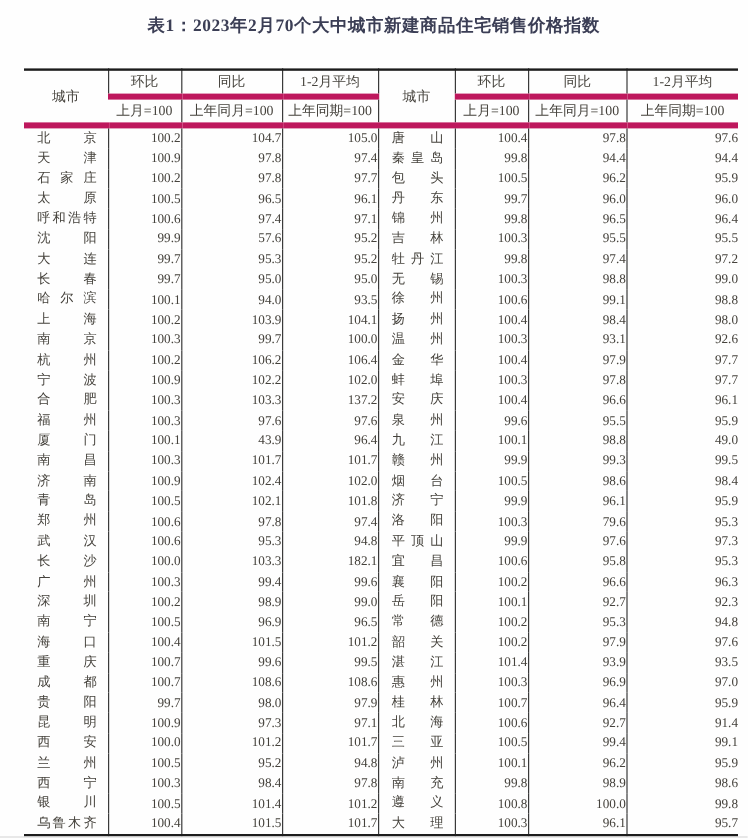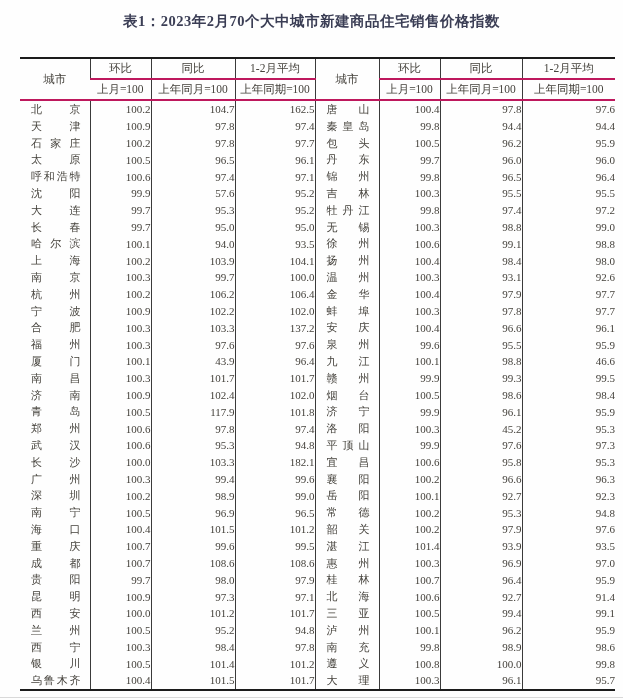--- a/index.html
+++ b/index.html
@@ -36,21 +36,21 @@
   }
   table.price-table td:first-child{border-left:none;}
   table.price-table td:last-child{border-right:none;}
   
   tr.hrow td{
     text-align:center;
     font-size:11.5px;
     height:19px;
     color:#45423c;
   }
-  tr.hrow1 td{border-bottom:2px solid #be185d;}
+  tr.hrow1 td{border-bottom:5px solid #be185d;}
   td.city-head{
     font-size:12px;
     border-bottom:1px solid #3a3a3a;
   }
   
   tr.brow td{
     height:16.8px;
     font-size:11px;
     color:#45423c;
   }
@@ -116,21 +116,21 @@
     <tbody id="table-body">
         <tr class="brow">
           <td class="city">
             <div class="city-wrap">
               <span>北</span>
               <span>京</span>
             </div>
           </td>
           <td class="val">100.2</td>
           <td class="val">104.7</td>
-          <td class="val">162.5</td>
+          <td class="val">105.0</td>
           <td class="city">
             <div class="city-wrap">
               <span>唐</span>
               <span>山</span>
             </div>
           </td>
           <td class="val">100.4</td>
           <td class="val">97.8</td>
           <td class="val">97.6</td>
         </tr>
@@ -431,21 +431,21 @@
           <td class="val">43.9</td>
           <td class="val">96.4</td>
           <td class="city">
             <div class="city-wrap">
               <span>九</span>
               <span>江</span>
             </div>
           </td>
           <td class="val">100.1</td>
           <td class="val">98.8</td>
-          <td class="val">46.6</td>
+          <td class="val">49.0</td>
         </tr>
         <tr class="brow">
           <td class="city">
             <div class="city-wrap">
               <span>南</span>
               <span>昌</span>
             </div>
           </td>
           <td class="val">100.3</td>
           <td class="val">101.7</td>
@@ -481,21 +481,21 @@
           <td class="val">98.4</td>
         </tr>
         <tr class="brow">
           <td class="city">
             <div class="city-wrap">
               <span>青</span>
               <span>岛</span>
             </div>
           </td>
           <td class="val">100.5</td>
-          <td class="val">117.9</td>
+          <td class="val">102.1</td>
           <td class="val">101.8</td>
           <td class="city">
             <div class="city-wrap">
               <span>济</span>
               <span>宁</span>
             </div>
           </td>
           <td class="val">99.9</td>
           <td class="val">96.1</td>
           <td class="val">95.9</td>
@@ -510,21 +510,21 @@
           <td class="val">100.6</td>
           <td class="val">97.8</td>
           <td class="val">97.4</td>
           <td class="city">
             <div class="city-wrap">
               <span>洛</span>
               <span>阳</span>
             </div>
           </td>
           <td class="val">100.3</td>
-          <td class="val">45.2</td>
+          <td class="val">79.6</td>
           <td class="val">95.3</td>
         </tr>
         <tr class="brow">
           <td class="city">
             <div class="city-wrap">
               <span>武</span>
               <span>汉</span>
             </div>
           </td>
           <td class="val">100.6</td>

